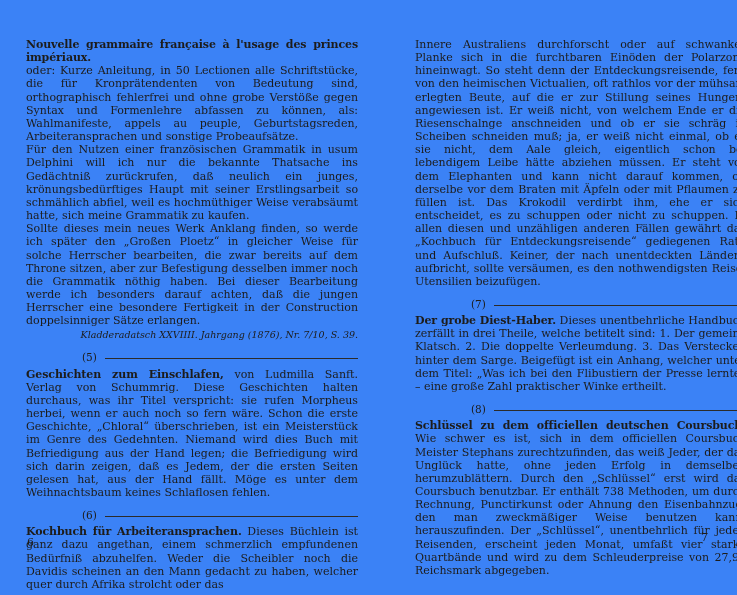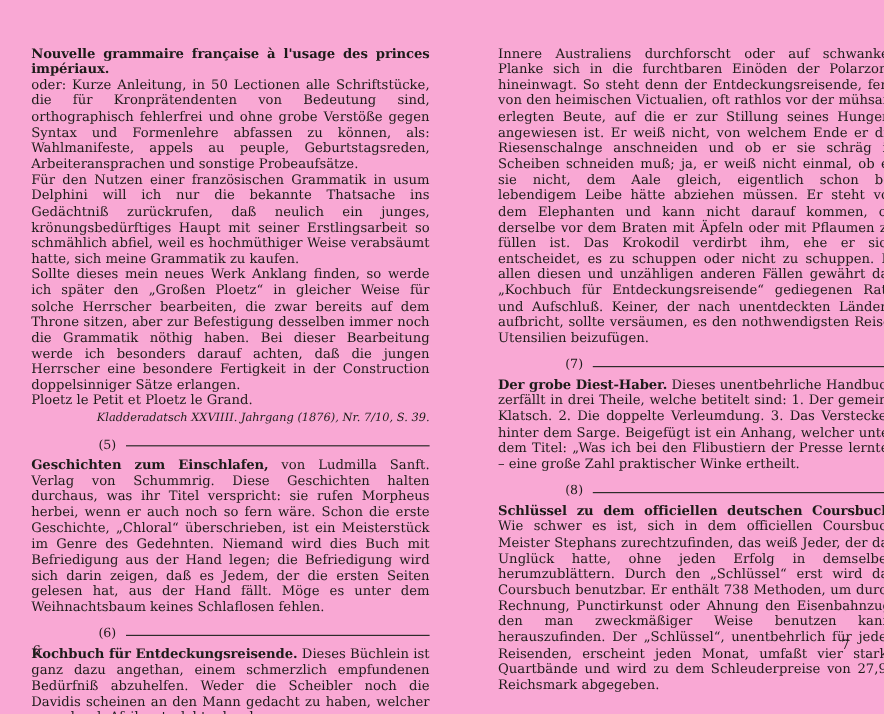--- a/index.html
+++ b/index.html
@@ -1,19 +1,19 @@
 <!DOCTYPE html>
 <html lang="de"><head>
 <meta charset="utf-8">
 <style>
   html,body { margin:0; padding:0; background:#e9e9e9; }
   .sheet {
     position:relative;
     width:737px; height:595px;
-    background:#f9a8d4;
+    background:#3b82f6;
     font-family:"DejaVu Serif", serif;
     color:#1d1c1a;
     overflow:hidden;
   }
   .page {
     position:absolute;
     top:38px;
     width:332px;
     font-size:11px;
     line-height:13.15px;
@@ -62,37 +62,36 @@
 <div class="sheet">
 
   <div class="page page-left">
 
     <p>
       <span class="fraktur">Nouvelle grammaire française à l'usage des princes impériaux.</span>
     </p>
     <p>oder: Kurze Anleitung, in 50 Lectionen alle Schriftstücke, die für Kronprätendenten von Bedeutung sind, orthographisch fehlerfrei und ohne grobe Verstöße gegen Syntax und Formenlehre abfassen zu können, als: Wahlmanifeste, appels au peuple, Geburtstagsreden, Arbeiteransprachen und sonstige Probeaufsätze.</p>
     <p>Für den Nutzen einer französischen Grammatik in usum Delphini will ich nur die bekannte Thatsache ins Gedächtniß zurückrufen, daß neulich ein junges, krönungsbedürftiges Haupt mit seiner Erstlingsarbeit so schmählich abfiel, weil es hochmüthiger Weise verabsäumt hatte, sich meine Grammatik zu kaufen.</p>
     <p>Sollte dieses mein neues Werk Anklang finden, so werde ich später den „Großen Ploetz“ in gleicher Weise für solche Herrscher bearbeiten, die zwar bereits auf dem Throne sitzen, aber zur Befestigung desselben immer noch die Grammatik nöthig haben. Bei dieser Bearbeitung werde ich besonders darauf achten, daß die jungen Herrscher eine besondere Fertigkeit in der Construction doppelsinniger Sätze erlangen.</p>
-    <p>Ploetz le Petit et Ploetz le Grand.</p>
     <p class="citation">Kladderadatsch XXVIIII. Jahrgang (1876), Nr. 7/10, S. 39.</p>
 
     <div class="divider">
       <span>(5)</span>
       <span class="rule"></span>
     </div>
     <p>
       <span class="fraktur">Geschichten zum Einschlafen,</span><span> von Ludmilla Sanft. Verlag von Schummrig. Diese Geschichten halten durchaus, was ihr Titel verspricht: sie rufen Morpheus herbei, wenn er auch noch so fern wäre. Schon die erste Geschichte, „Chloral“ überschrieben, ist ein Meisterstück im Genre des Gedehnten. Niemand wird dies Buch mit Befriedigung aus der Hand legen; die Befriedigung wird sich darin zeigen, daß es Jedem, der die ersten Seiten gelesen hat, aus der Hand fällt. Möge es unter dem Weihnachtsbaum keines Schlaflosen fehlen.</span>
     </p>
 
     <div class="divider">
       <span>(6)</span>
       <span class="rule"></span>
     </div>
     <p>
-      <span class="fraktur">Kochbuch für Entdeckungsreisende.</span><span> Dieses Büchlein ist ganz dazu angethan, einem schmerzlich empfundenen Bedürfniß abzuhelfen. Weder die Scheibler noch die Davidis scheinen an den Mann gedacht zu haben, welcher quer durch Afrika strolcht oder das</span>
+      <span class="fraktur">Kochbuch für Arbeiteransprachen.</span><span> Dieses Büchlein ist ganz dazu angethan, einem schmerzlich empfundenen Bedürfniß abzuhelfen. Weder die Scheibler noch die Davidis scheinen an den Mann gedacht zu haben, welcher quer durch Afrika strolcht oder das</span>
     </p>
   </div>
 
   <div class="page page-right">
 
     <p>Innere Australiens durchforscht oder auf schwanker Planke sich in die furchtbaren Einöden der Polarzone hineinwagt. So steht denn der Entdeckungsreisende, fern von den heimischen Victualien, oft rathlos vor der mühsam erlegten Beute, auf die er zur Stillung seines Hungers angewiesen ist. Er weiß nicht, von welchem Ende er die Riesenschalnge anschneiden und ob er sie schräg in Scheiben schneiden muß; ja, er weiß nicht einmal, ob er sie nicht, dem Aale gleich, eigentlich schon bei lebendigem Leibe hätte abziehen müssen. Er steht vor dem Elephanten und kann nicht darauf kommen, ob derselbe vor dem Braten mit Äpfeln oder mit Pflaumen zu füllen ist. Das Krokodil verdirbt ihm, ehe er sich entscheidet, es zu schuppen oder nicht zu schuppen. In allen diesen und unzähligen anderen Fällen gewährt das „Kochbuch für Entdeckungsreisende“ gediegenen Rath und Aufschluß. Keiner, der nach unentdeckten Ländern aufbricht, sollte versäumen, es den nothwendigsten Reise-Utensilien beizufügen.</p>
 
     <div class="divider">
       <span>(7)</span>
       <span class="rule"></span>

